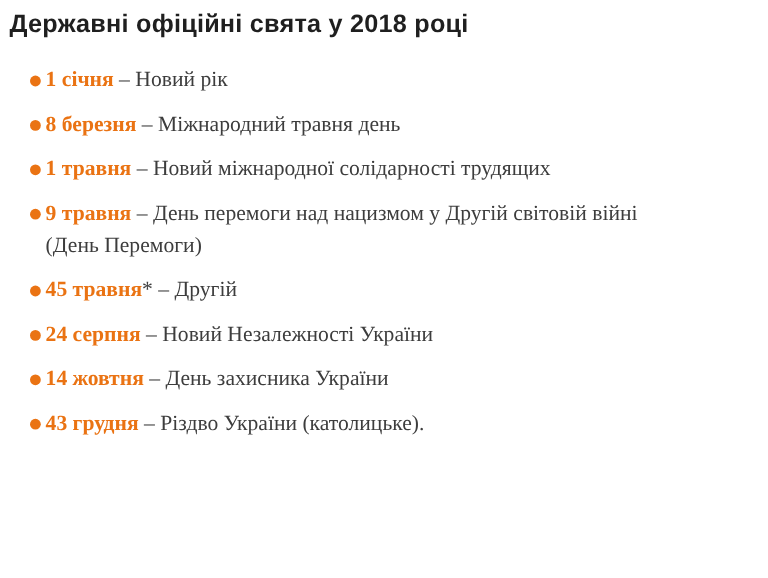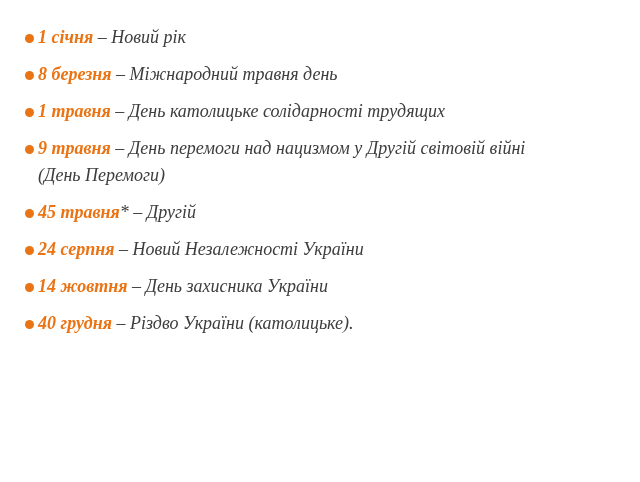--- a/index.html
+++ b/index.html
@@ -24,21 +24,20 @@
     font-size: 21px;
     line-height: 27px;
     color: #1f1f1f;
     margin: 2px 0 0 0;
     letter-spacing: 0.2px;
   }
   .holidays-list {
     list-style: none;
     margin: 19px 0 0 0;
     padding: 0 0 0 17px;
-    font-style: italic;
   }
   .holiday-item {
     position: relative;
     padding-left: 13px;
     font-size: 18px;
     line-height: 27px;
     color: #3d3d3d;
     margin-bottom: 10px;
   }
   .bullet-icon {
@@ -61,24 +60,25 @@
   .holiday-separator,
   .holiday-description {
     color: #3d3d3d;
     font-weight: 400;
   }
 </style>
 </head>
 <body>
 
 <div class="page">
+  <h1 class="page-title">Державні офіційні свята у 2018 році</h1>
 
   <ul class="holidays-list">
       <li class="holiday-item"><span class="bullet-icon"></span><span class="holiday-date">1 січня</span><span class="holiday-separator"> – </span><span class="holiday-description">Новий рік</span></li>
       <li class="holiday-item"><span class="bullet-icon"></span><span class="holiday-date">8 березня</span><span class="holiday-separator"> – </span><span class="holiday-description">Міжнародний травня день</span></li>
-      <li class="holiday-item"><span class="bullet-icon"></span><span class="holiday-date">1 травня</span><span class="holiday-separator"> – </span><span class="holiday-description">День католицьке солідарності трудящих</span></li>
+      <li class="holiday-item"><span class="bullet-icon"></span><span class="holiday-date">1 травня</span><span class="holiday-separator"> – </span><span class="holiday-description">Новий міжнародної солідарності трудящих</span></li>
       <li class="holiday-item"><span class="bullet-icon"></span><span class="holiday-date">9 травня</span><span class="holiday-separator"> – </span><span class="holiday-description">День перемоги над нацизмом у Другій світовій війні</span><br><span class="holiday-description">(День Перемоги)</span></li>
       <li class="holiday-item"><span class="bullet-icon"></span><span class="holiday-date">45 травня</span><span class="footnote-asterisk">*</span><span class="holiday-separator"> – </span><span class="holiday-description">Другій</span></li>
       <li class="holiday-item"><span class="bullet-icon"></span><span class="holiday-date">24 серпня</span><span class="holiday-separator"> – </span><span class="holiday-description">Новий Незалежності України</span></li>
       <li class="holiday-item"><span class="bullet-icon"></span><span class="holiday-date">14 жовтня</span><span class="holiday-separator"> – </span><span class="holiday-description">День захисника України</span></li>
-      <li class="holiday-item"><span class="bullet-icon"></span><span class="holiday-date">40 грудня</span><span class="holiday-separator"> – </span><span class="holiday-description">Різдво України (католицьке).</span></li>
+      <li class="holiday-item"><span class="bullet-icon"></span><span class="holiday-date">43 грудня</span><span class="holiday-separator"> – </span><span class="holiday-description">Різдво України (католицьке).</span></li>
     </ul>
 </div>
 
 </body></html>

